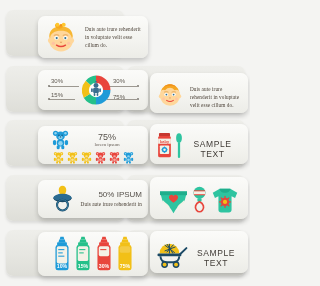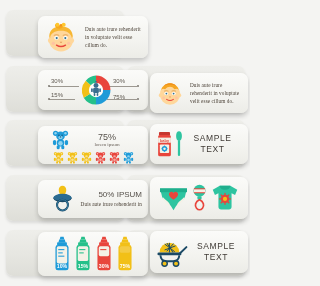--- a/index.html
+++ b/index.html
@@ -20,21 +20,21 @@
   .band.r2{top:66px;}
   .band.r3{top:120px;}
   .band.r4{top:175px;}
   .band.r5{top:230px;}
 
   
   .card{position:absolute;background:linear-gradient(180deg,#fbfbf9 0%,#f3f3ef 60%,#ecece7 100%);
         border-radius:7px;box-shadow:0 3px 5px rgba(0,0,0,.20);
         display:flex;align-items:center;box-sizing:border-box;}
   .card.L{left:38px;width:110px;}
-  .card.R{left:150px;width:98px;}
+  .card.R{left:150px;width:98px;align-items:flex-end;}
 
   .c1{top:16px;height:42px;padding:4px 5px;}
   .c2{top:70px;height:40px;padding:3px 5px;}
   .c2r{top:73px;height:40px;padding:4px 5px;}
   .c3{top:126px;height:38px;padding:3px 6px;}
   .c3r{top:124px;height:40px;padding:4px 6px;}
   .c4{top:180px;height:38px;padding:3px 6px;}
   .c4r{top:177px;height:42px;padding:4px 5px;}
   .c5{top:232px;height:44px;padding:3px 6px;}
   .c5r{top:231px;height:42px;padding:4px 6px;}

